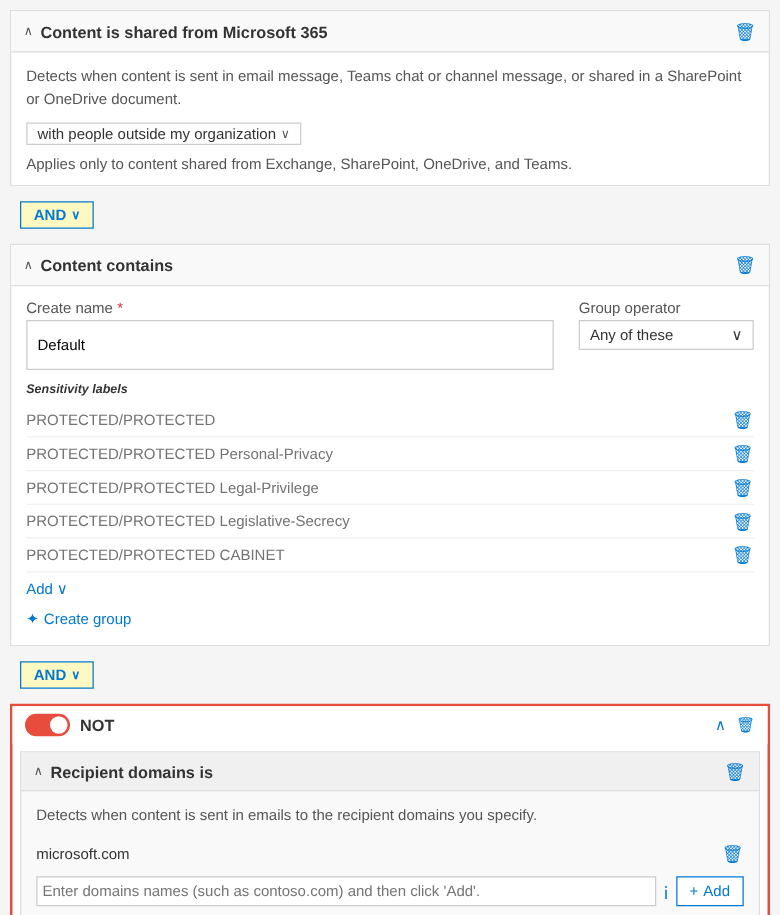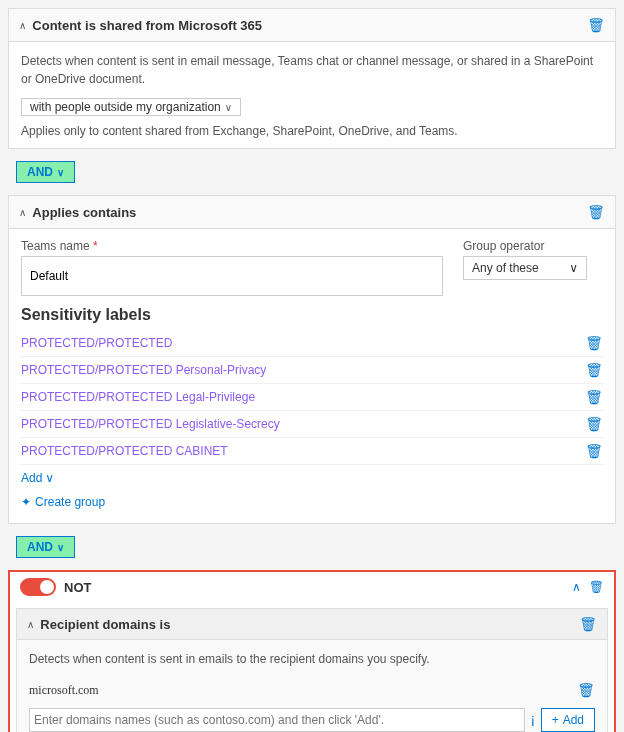--- a/index.html
+++ b/index.html
@@ -95,21 +95,21 @@
     
     .and-button {
       display: inline-flex;
       align-items: center;
       gap: 4px;
       border: 1px solid #0078d4;
       padding: 3px 10px;
       color: #0078d4;
       font-size: 12px;
       font-weight: 600;
-      background: #86efac;
+      background: #fef9c3;
       cursor: pointer;
       margin: 8px 0;
     }
 
     .and-button .chevron {
       font-size: 10px;
     }
 
     
     .group-name-row {
@@ -148,45 +148,46 @@
 
     .group-operator-select {
       display: flex;
       align-items: center;
       border: 1px solid #ccc;
       padding: 4px 8px;
       background: #fff;
       cursor: pointer;
       font-size: 12px;
       justify-content: space-between;
-      width: 124px;
+      width: 140px;
     }
 
     .sensitivity-labels-title {
-      font-size: 16px;
+      font-size: 10px;
       font-weight: 600;
       margin: 10px 0 6px 0;
       color: #333;
+      font-style: italic;
     }
 
     .label-row {
       display: flex;
       align-items: center;
       justify-content: space-between;
       padding: 5px 0;
       border-bottom: 1px solid #f0f0f0;
     }
 
     .label-row:last-of-type {
       border-bottom: none;
     }
 
     .label-text {
       font-size: 12px;
-      color: #8b5cf6;
+      color: #737373;
     }
 
     .add-link {
       display: flex;
       align-items: center;
       gap: 3px;
       color: #0078d4;
       font-size: 12px;
       cursor: pointer;
       padding: 6px 0;
@@ -290,21 +291,20 @@
     .domain-row {
       display: flex;
       align-items: center;
       justify-content: space-between;
       padding: 4px 0;
     }
 
     .domain-text {
       font-size: 12px;
       color: #333;
-      font-family: Liberation Serif, serif;
     }
 
     .input-row {
       display: flex;
       align-items: center;
       gap: 6px;
       margin-top: 6px;
     }
 
     .domain-input {
@@ -362,29 +362,29 @@
     <button class="and-button">
       <span>AND</span>
       <span class="chevron">∨</span>
     </button>
   </div>
 
   <div class="section-card">
     <div class="section-header">
       <div class="section-header-left">
         <span class="chevron-icon">∧</span>
-        <span class="section-title">Applies contains</span>
+        <span class="section-title">Content contains</span>
       </div>
       <span class="delete-icon">🗑</span>
     </div>
     <div class="section-body">
       <div class="group-name-row">
         <div class="group-name-left">
           <div class="field-label">
-            <span>Teams name</span>
+            <span>Create name</span>
             <span class="required-star"> *</span>
           </div>
           <input class="text-input" type="text" value="Default" style="">
         </div>
         <div class="group-name-right">
           <div class="field-label">Group operator</div>
           <div class="group-operator-select">
             <span>Any of these</span>
             <span>∨</span>
           </div>

